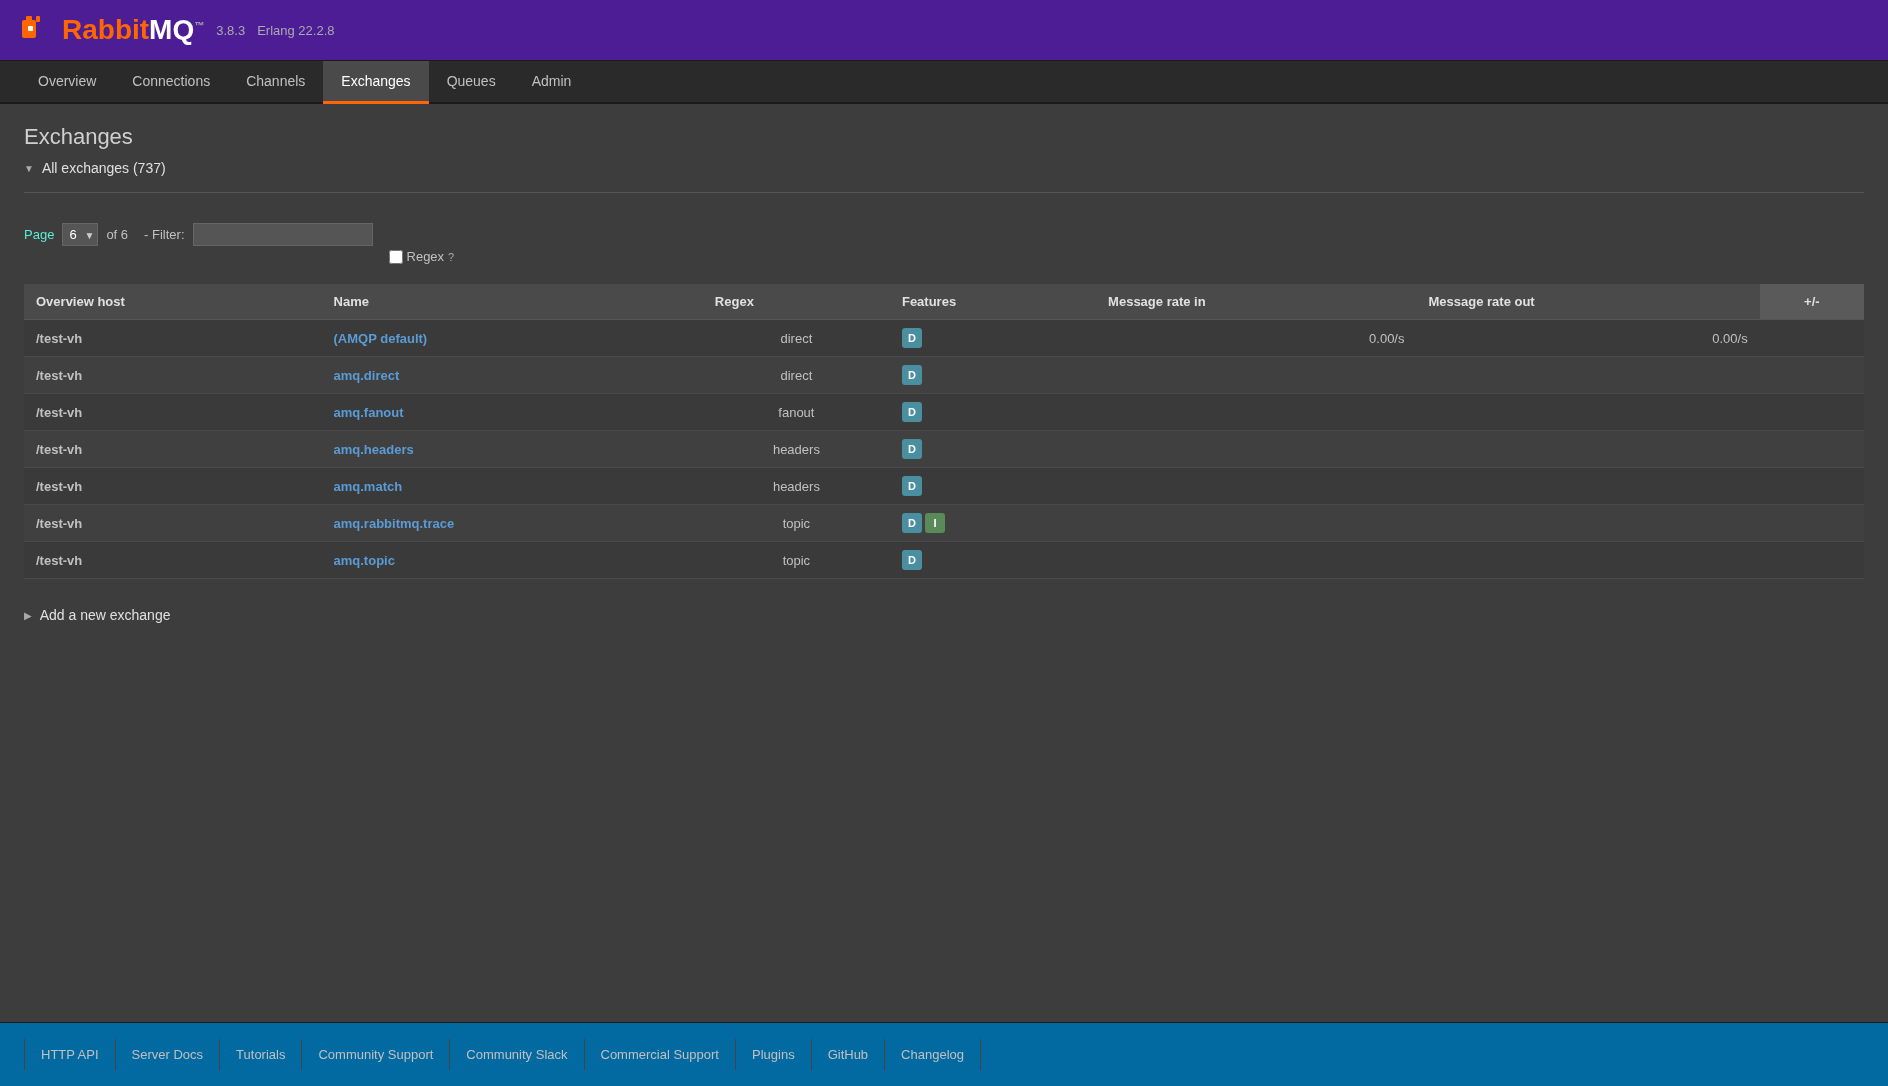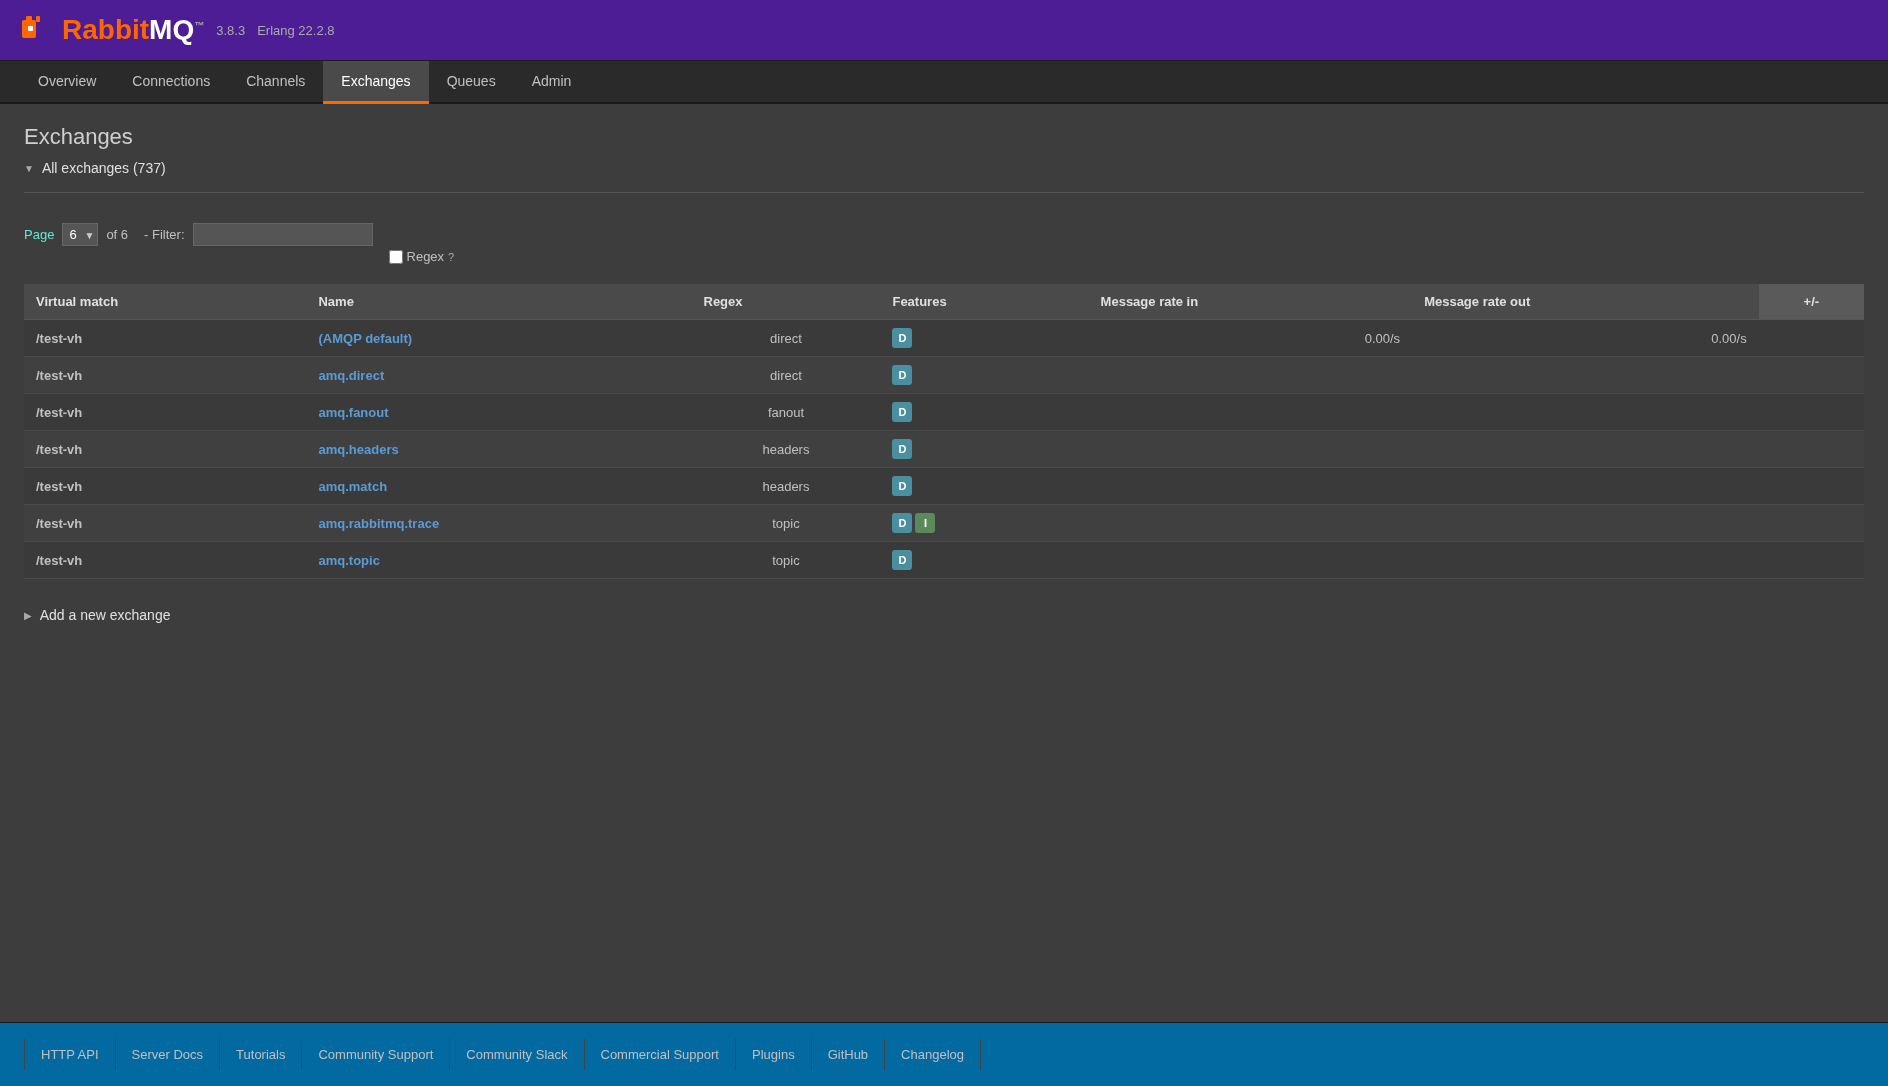--- a/index.html
+++ b/index.html
@@ -331,21 +331,21 @@
         <input type="checkbox" class="regex-checkbox" style="">
         <span class="regex-label">Regex</span>
         <span class="regex-help">?</span>
       </div>
     </div>
   </div>
 
   <table class="exchanges-table">
     <thead>
       <tr>
-        <th>Virtual match</th>
+        <th>Overview host</th>
         <th>Name</th>
         <th>Regex</th>
         <th>Features</th>
         <th>Message rate in</th>
         <th>Message rate out</th>
         <th class="plus-minus">+/-</th>
       </tr>
     </thead>
     <tbody id="exchanges-tbody">
     <tr>

